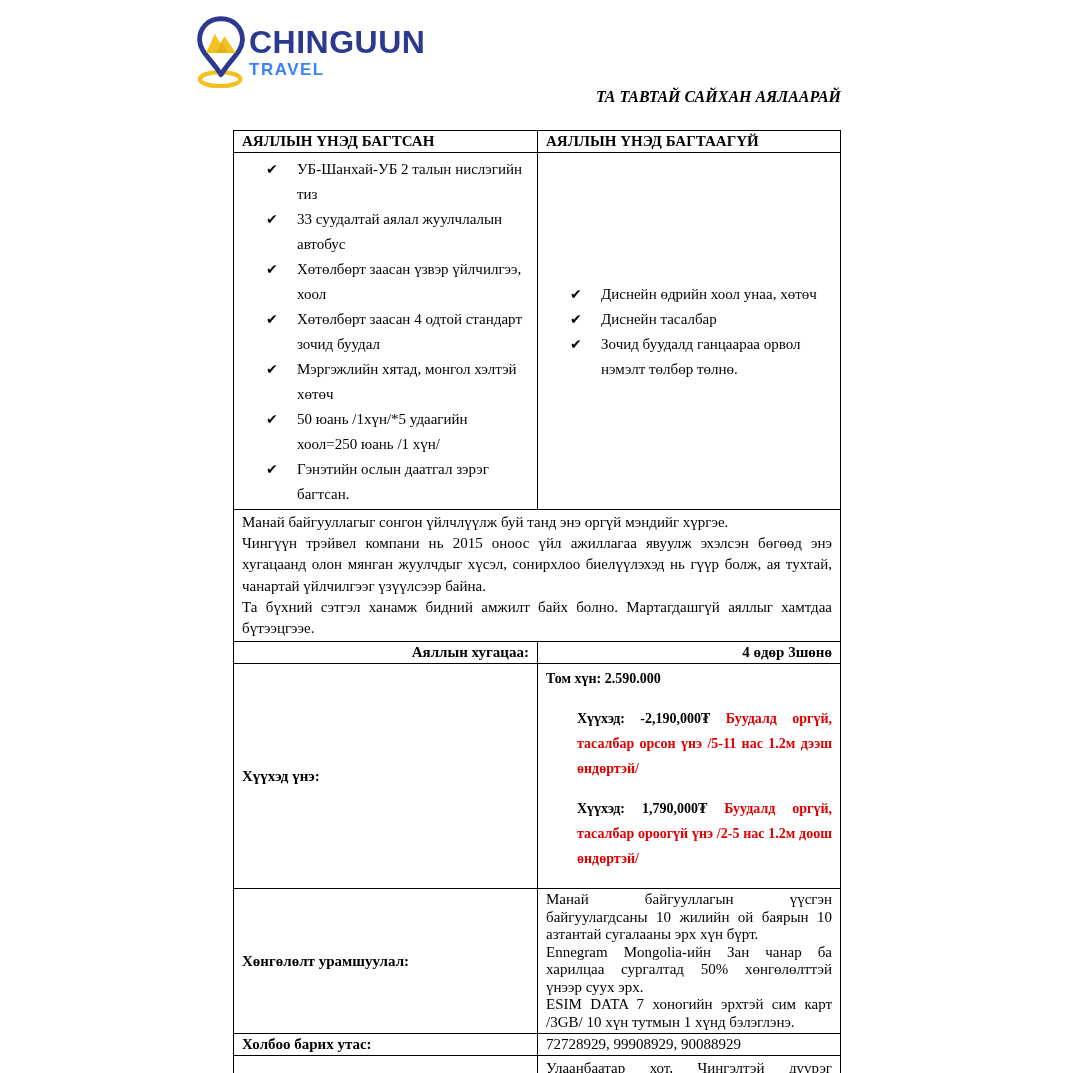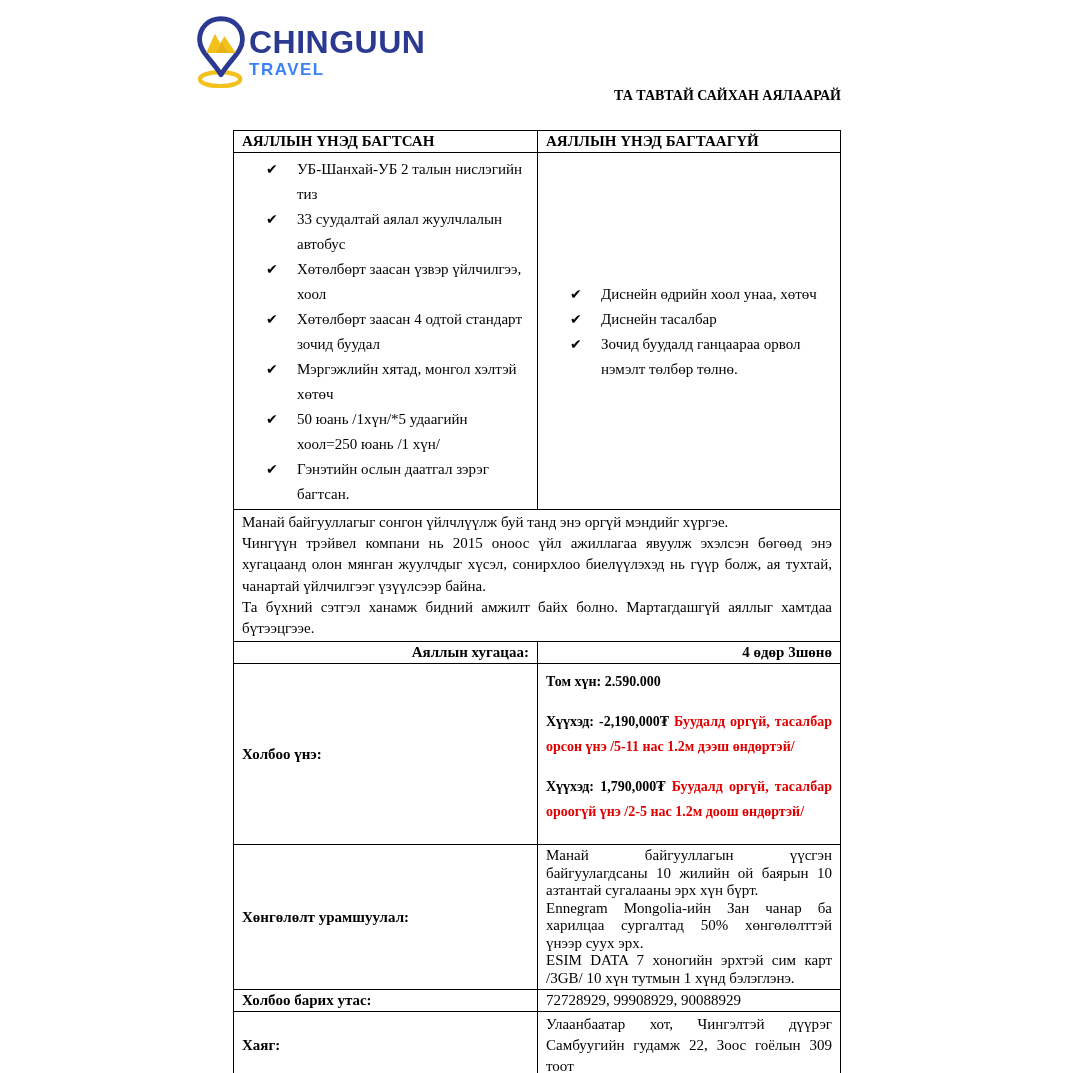--- a/index.html
+++ b/index.html
@@ -22,21 +22,21 @@
     font-weight: 700; font-size: 32px; color: #2B3990; letter-spacing: 0.5px;
   }
   .logo-sub {
     font-family: "Liberation Sans", "DejaVu Sans", sans-serif;
     font-weight: 700; font-size: 17px; color: #3b82f6; letter-spacing: 1.5px; margin-top: 3px;
   }
 
   
   .tagline {
     position: absolute; left: 233px; top: 88px; width: 608px;
-    text-align: right; font-weight: 700; font-size: 14px;
+    text-align: right; font-weight: 700; font-style: italic; font-size: 16px;
   }
 
   
   table.doc {
     position: absolute; left: 233px; top: 130px; width: 608px;
     border-collapse: collapse; table-layout: fixed;
     font-size: 15px;
   }
   table.doc td { border: 1.6px solid #000; vertical-align: middle; padding: 2px 8px; }
   td.col-l { width: 304px; }
@@ -60,21 +60,21 @@
   
   td.lbl { font-weight: 700; }
 
   
   .row-duration td { height: 22px; font-weight: 700; text-align: right; }
 
   
   td.price-cell { vertical-align: top; height: 181px; padding: 5px 10px; font-weight: 700; font-size: 14px; }
   td.price-cell p { text-align: justify; line-height: 25px; }
   .price-adult { margin-bottom: 15px; }
-  .price-block { margin-bottom: 15px; }
+  .price-block { margin-bottom: 15px; margin-left: 31px; }
   .red { color: #E00000; }
 
   
   td.promo-cell { vertical-align: top; height: 142px; padding: 4px 9px; }
   td.promo-cell p { text-align: justify; line-height: 17.5px; }
 
   
   .row-phone td { height: 22px; }
   .row-phone td.lbl { font-weight: 700; }
 
@@ -140,21 +140,21 @@
         <p>Та бүхний сэтгэл ханамж бидний амжилт байх болно. Мартагдашгүй аяллыг хамтдаа бүтээцгээе.</p>
       </td>
     </tr>
 
     <tr class="row-duration">
       <td class="col-l lbl">Аяллын хугацаа:</td>
       <td>4 өдөр 3шөнө</td>
     </tr>
 
     <tr>
-      <td class="col-l lbl">Холбоо үнэ:</td>
+      <td class="col-l lbl">Хүүхэд үнэ:</td>
       <td class="price-cell">
         <p class="price-adult">Том хүн: 2.590.000</p>
         <p class="price-block"><span>Хүүхэд: -2,190,000₮</span> <span class="red">Буудалд оргүй, тасалбар орсон үнэ /5-11 нас 1.2м дээш өндөртэй/</span></p>
         <p class="price-block"><span>Хүүхэд: 1,790,000₮</span> <span class="red">Буудалд оргүй, тасалбар ороогүй үнэ /2-5 нас 1.2м доош өндөртэй/</span></p>
       </td>
     </tr>
 
     <tr>
       <td class="col-l lbl">Хөнгөлөлт урамшуулал:</td>
       <td class="promo-cell">

